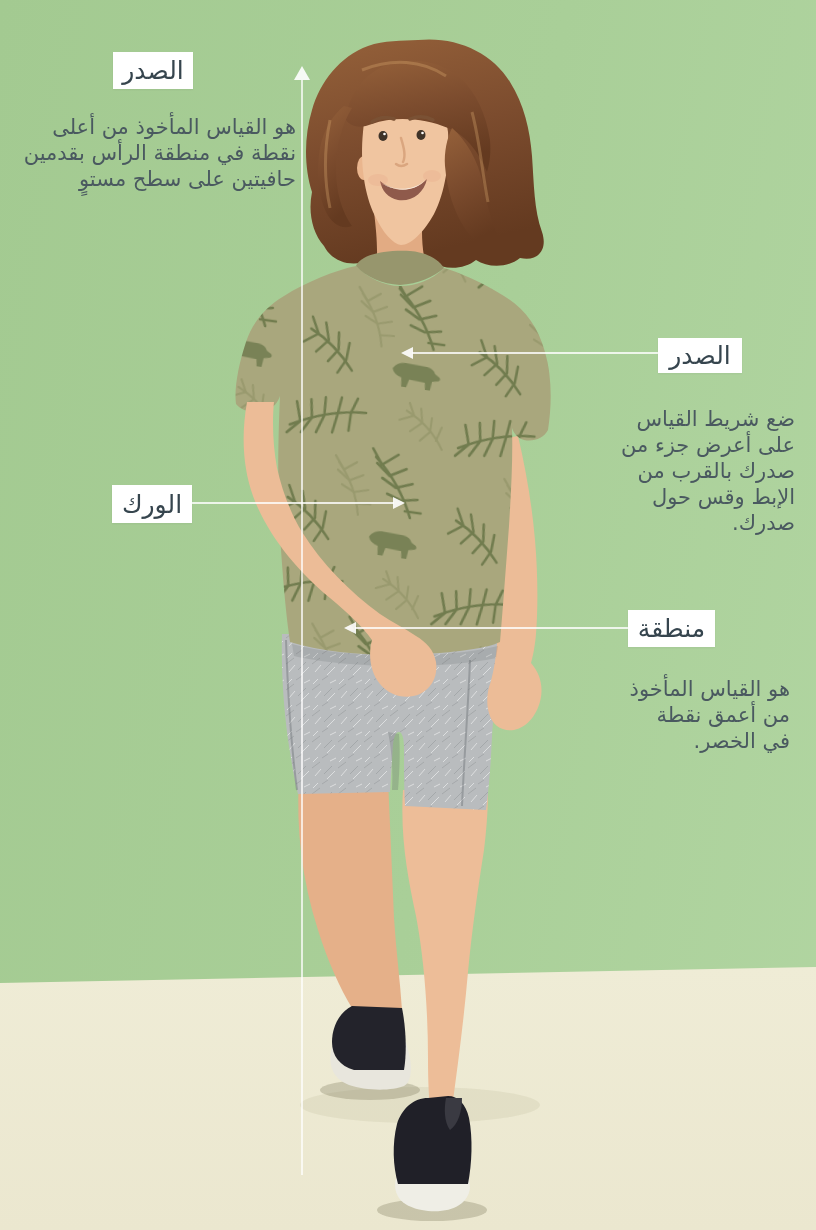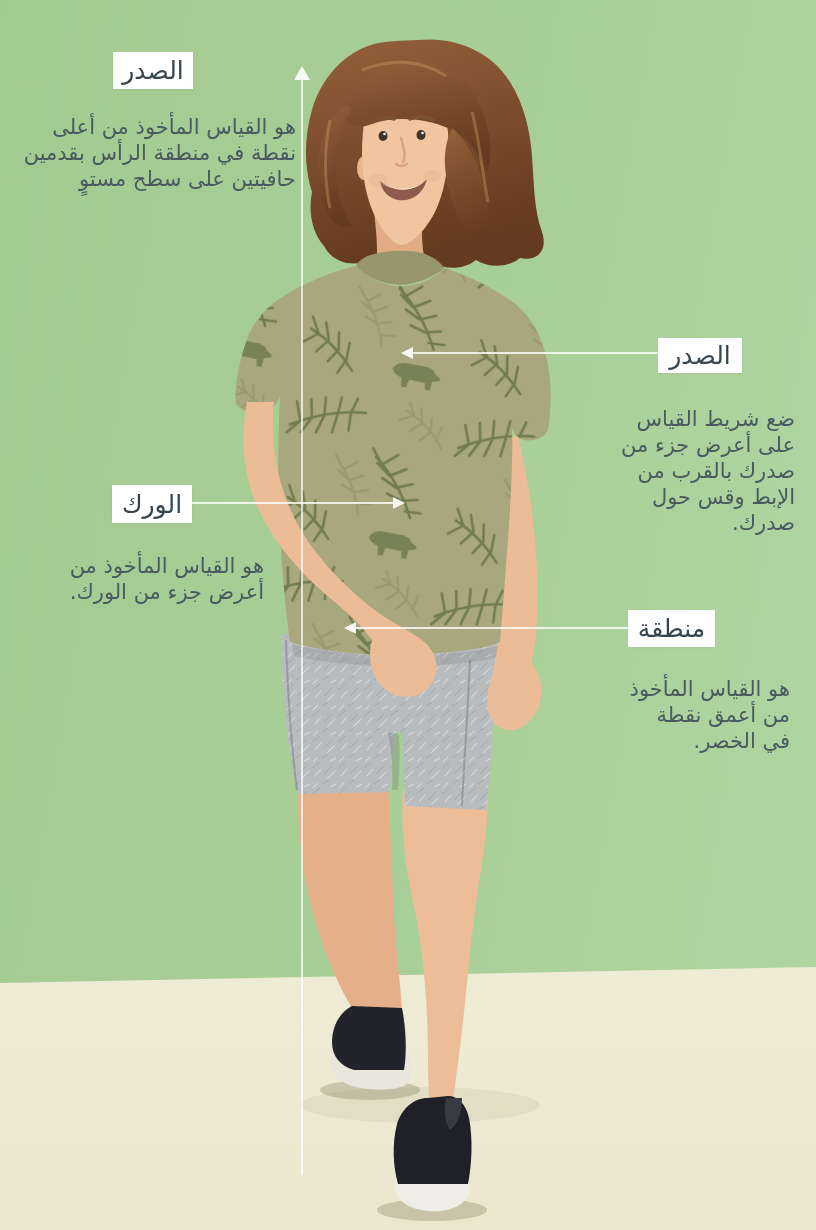--- a/index.html
+++ b/index.html
@@ -165,18 +165,17 @@
   <div class="hline hline-waist"></div>
   <div class="arr arr-left arr-waist"></div>
 
   <div class="tag tag-height" dir="rtl">الصدر</div>
   <p class="desc desc-height" dir="rtl">هو القياس المأخوذ من أعلى نقطة في منطقة الرأس بقدمين حافيتين على سطح مستوٍ</p>
 
   <div class="tag tag-chest" dir="rtl">الصدر</div>
   <p class="desc desc-chest" dir="rtl">ضع شريط القياس على أعرض جزء من صدرك بالقرب من الإبط وقس حول صدرك.</p>
 
   <div class="tag tag-hip" dir="rtl">الورك</div>
-  <p class="desc desc-hip" dir="rtl">هو القياس المأخوذ من أعرض جزء من الورك.</p>
 
   <div class="tag tag-waist" dir="rtl">منطقة</div>
   <p class="desc desc-waist" dir="rtl">هو القياس المأخوذ من أعمق نقطة في الخصر.</p>
 
 </div>
 
 </body></html>

